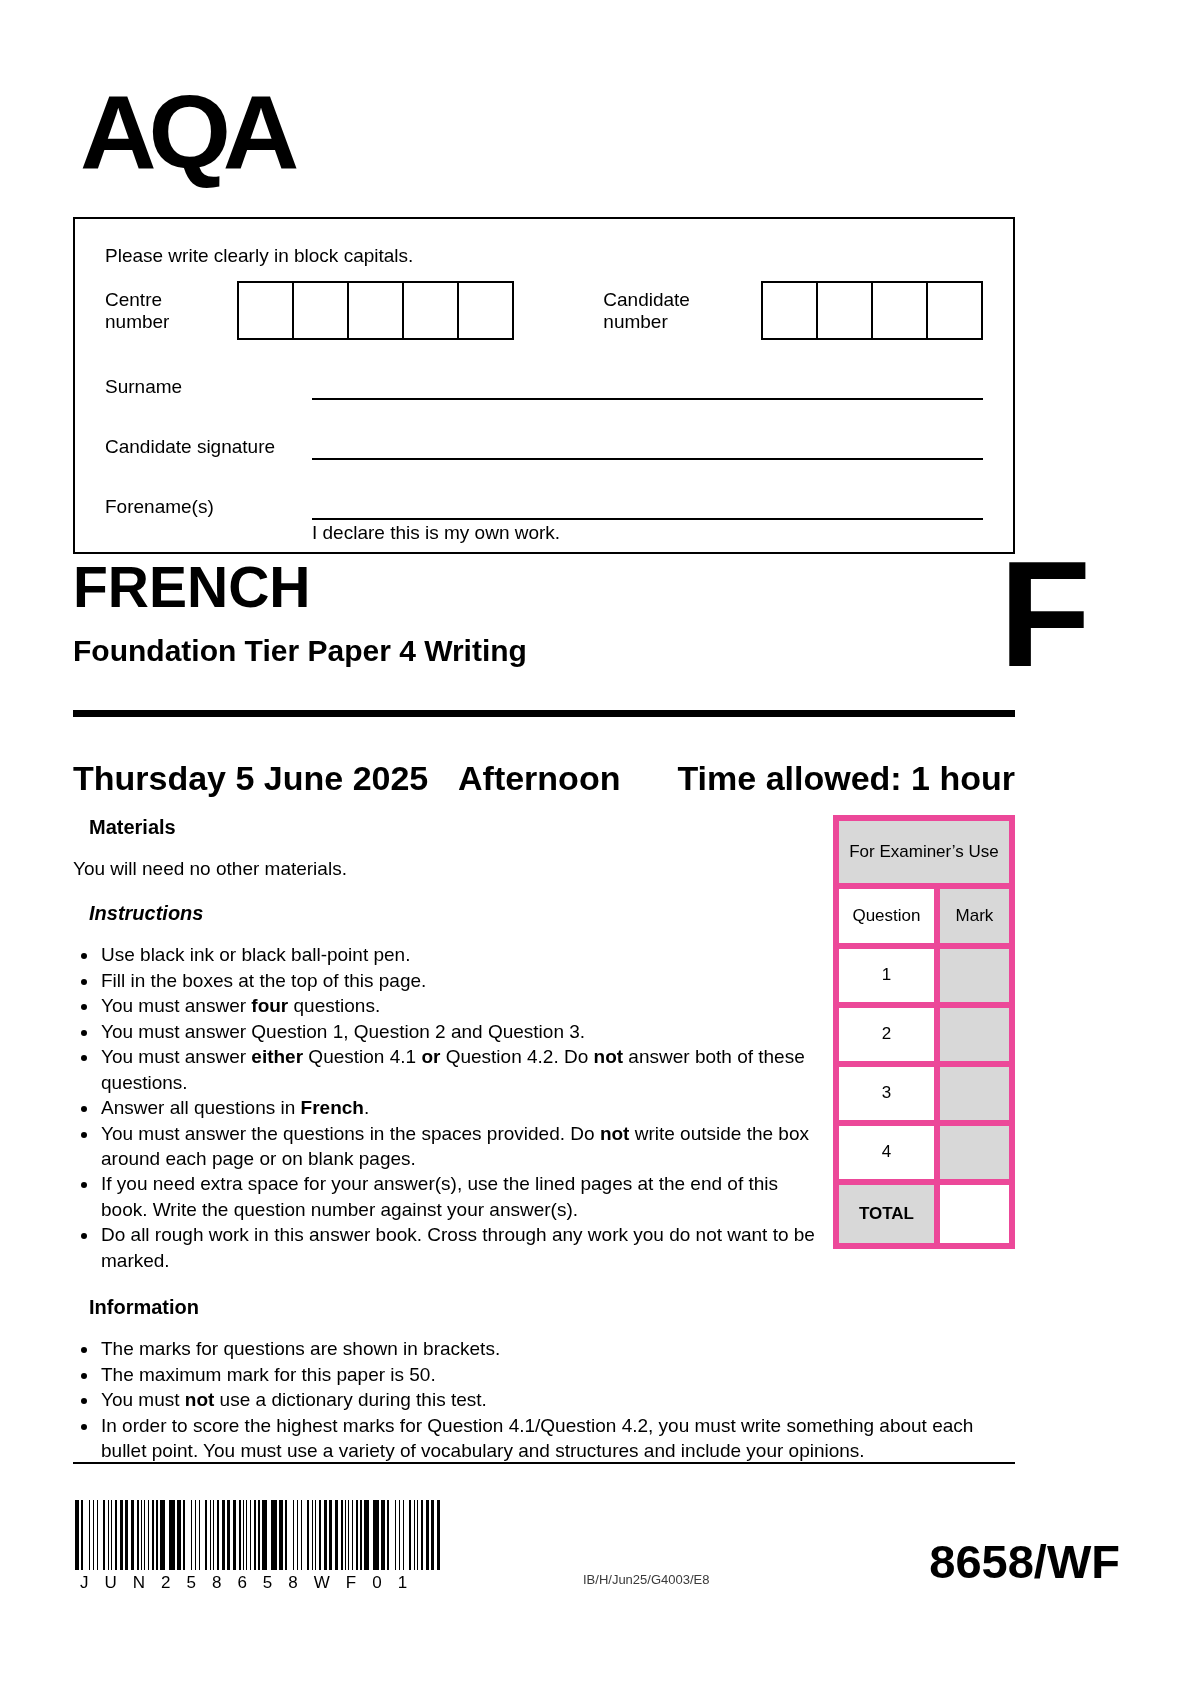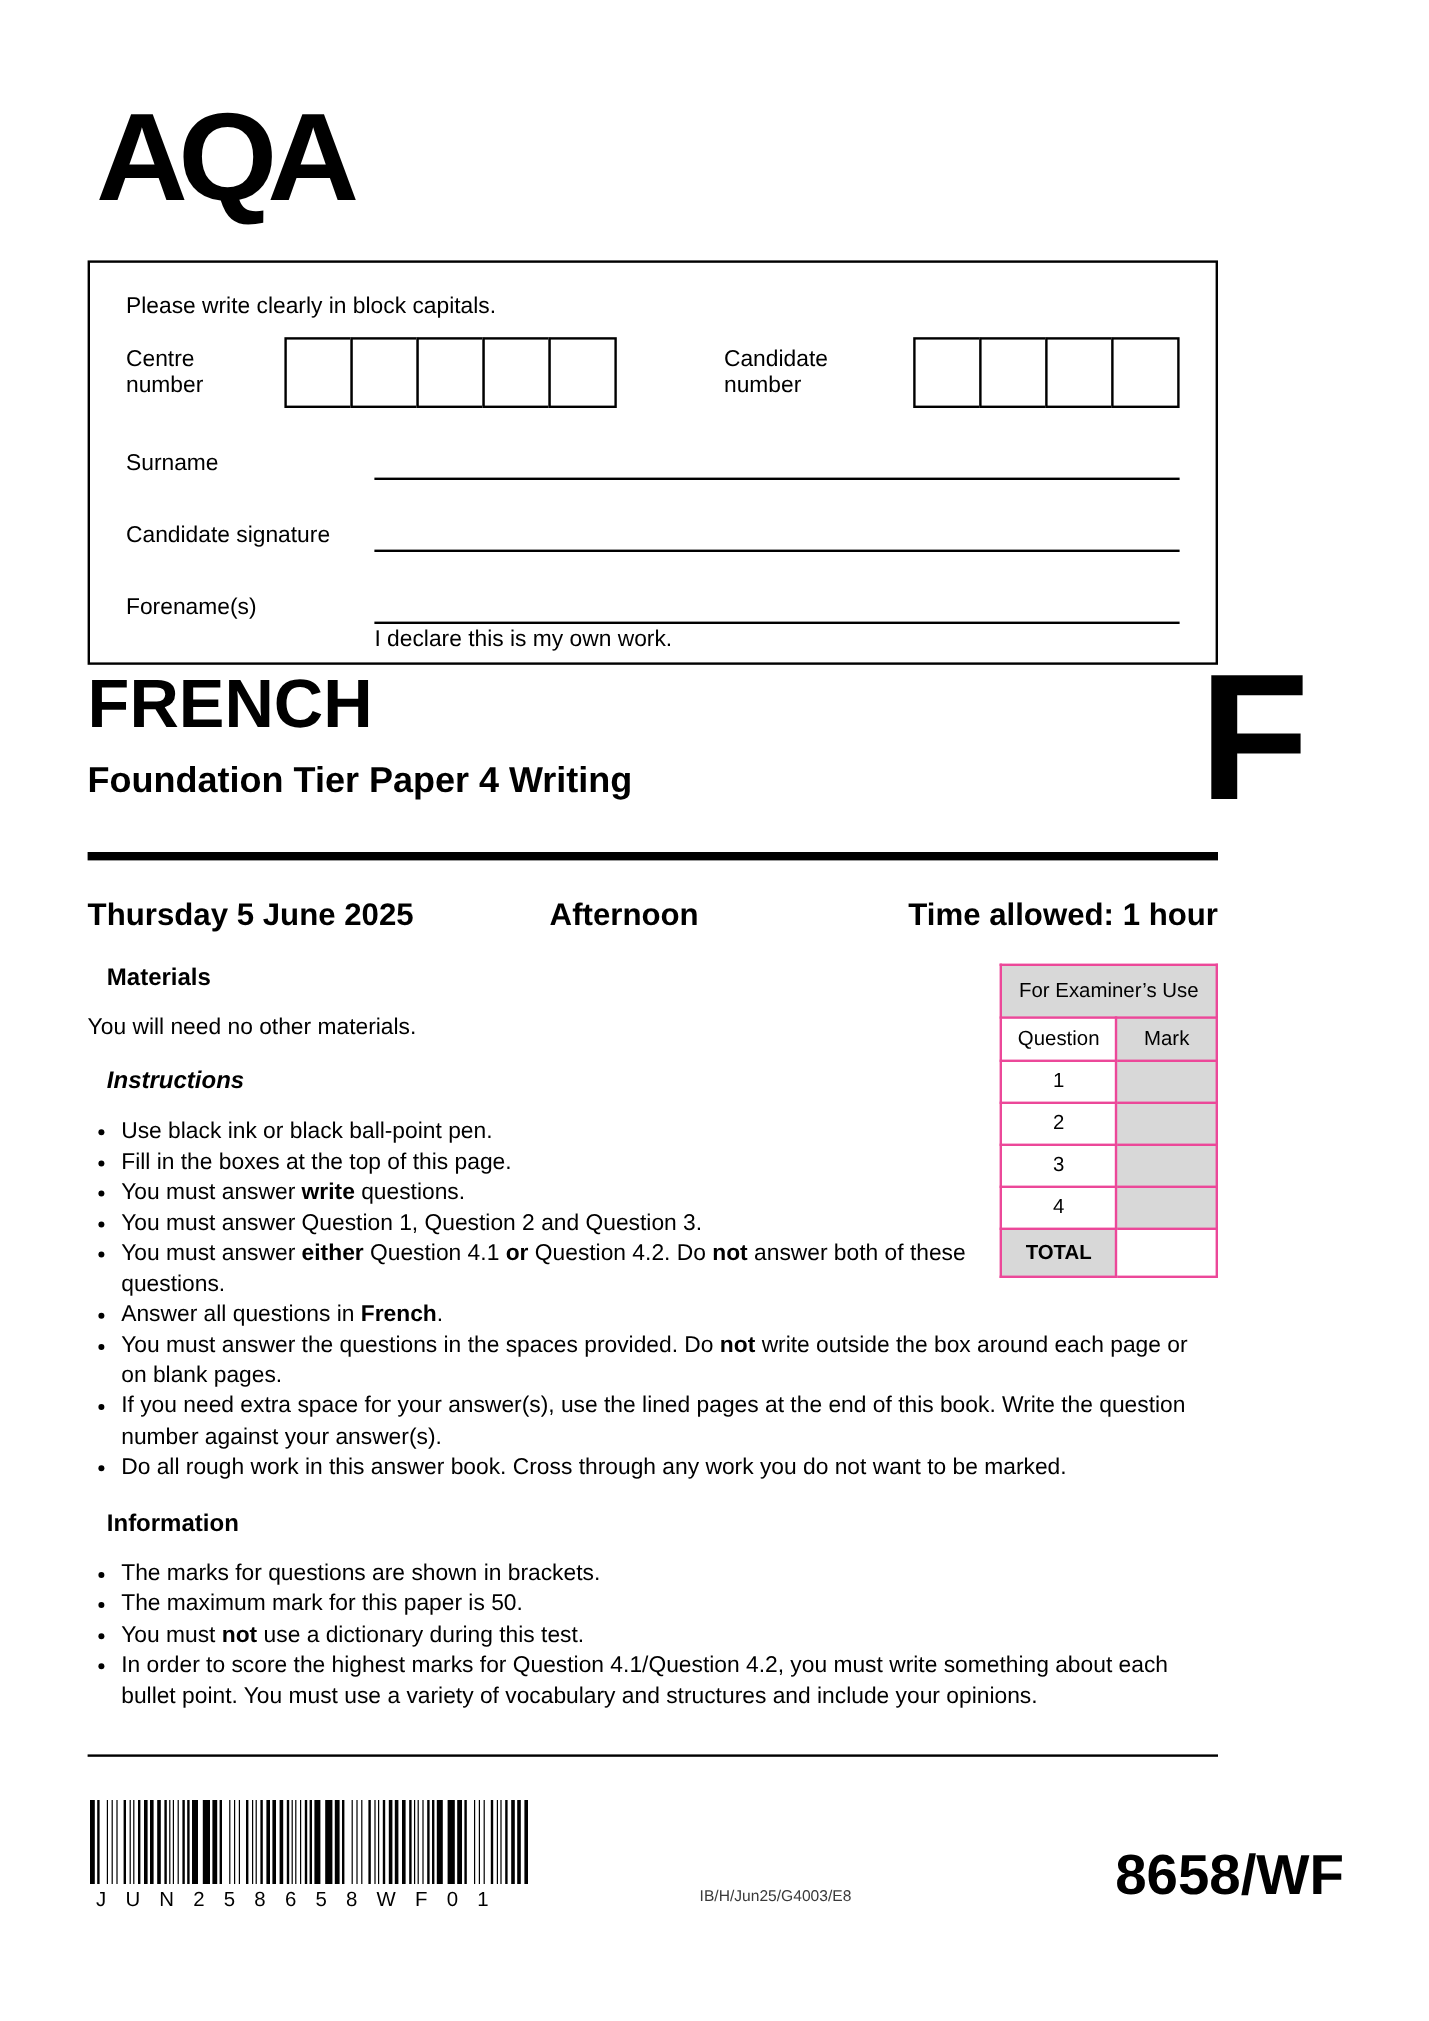--- a/index.html
+++ b/index.html
@@ -37,38 +37,38 @@
   
   .qual{margin:26px 0 0 73px;font-size:57px;font-weight:normal;line-height:1.05;letter-spacing:0;}
   .subj{margin:4px 0 0 73px;font-size:57px;font-weight:bold;line-height:1.05;}
   .subtitle{margin:16px 0 0 73px;font-size:30px;font-weight:600;}
   .tier-badge{
     position:absolute;top:560px;right:100px;
     font-size:150px;font-weight:bold;line-height:.72;
   }
   .rule{margin:42px 0 0 73px;width:942px;height:7px;background:#000;}
   
-  .date-row{position:relative;margin:30px 0 0 73px;width:942px;height:34px;font-size:26px;font-weight:600;}
+  .date-row{position:relative;margin:42px 0 0 73px;width:942px;height:34px;font-size:34px;font-weight:600;}
   .date-row .date{position:absolute;left:0;top:0;}
   .date-row .session{position:absolute;left:385px;top:0;}
   .date-row .time{position:absolute;right:0;top:0;}
   
   .main{margin:22px 0 0 73px;width:942px;font-size:19px;line-height:1.34;}
   .main h3{margin:16px;font-size:20px;font-weight:bold;line-height:1.25;}
   .main .mt{margin-top:20px;font-style:italic;}
   .main .mt2{margin-top:22px;}
   .main p{margin:2px 0 0 0;}
   .main ul{margin:4px 0 0 0;padding-left:26px;}
   .main li{margin:0;padding-left:2px;}
   
   .exam-table{
     float:right;width:182px;margin:0 0 14px 18px;
     border-collapse:collapse;text-align:center;font-size:17px;line-height:1.2;
   }
-  .exam-table th,.exam-table td{border:2px solid #ec4899;padding:0;font-weight:normal;}
+  .exam-table th,.exam-table td{border:6px solid #ec4899;padding:10px;font-weight:normal;}
   .exam-table .t-title{height:42px;font-size:17px;}
   .exam-table .t-head{height:34px;}
   .exam-table td{height:33px;}
   .exam-table .q{width:96px;}
   .exam-table .m{width:84px;}
   .exam-table .total-row td{height:38px;}
   .exam-table .total{font-weight:bold;}
   .shade{background:#d8d8d8;}
   
   .footer-rule{position:absolute;left:73px;top:1462px;width:942px;height:2px;background:#000;}
@@ -170,21 +170,21 @@
       </tfoot>
     </table>
 
     <h3>Materials</h3>
     <p>You will need no other materials.</p>
 
     <h3 class="mt">Instructions</h3>
     <ul>
         <li>Use black ink or black ball-point pen.</li>
         <li>Fill in the boxes at the top of this page.</li>
-        <li>You must answer <b>write</b> questions.</li>
+        <li>You must answer <b>four</b> questions.</li>
         <li>You must answer Question 1, Question 2 and Question 3.</li>
         <li>You must answer <b>either</b> Question 4.1 <b>or</b> Question 4.2.  Do <b>not</b> answer both of these questions.</li>
         <li>Answer all questions in <b>French</b>.</li>
         <li>You must answer the questions in the spaces provided.  Do <b>not</b> write outside the box around each page or on blank pages.</li>
         <li>If you need extra space for your answer(s), use the lined pages at the end of this book.  Write the question number against your answer(s).</li>
         <li>Do all rough work in this answer book.  Cross through any work you do not want to be marked.</li>
       </ul>
 
     <h3 class="mt2">Information</h3>
     <ul>

